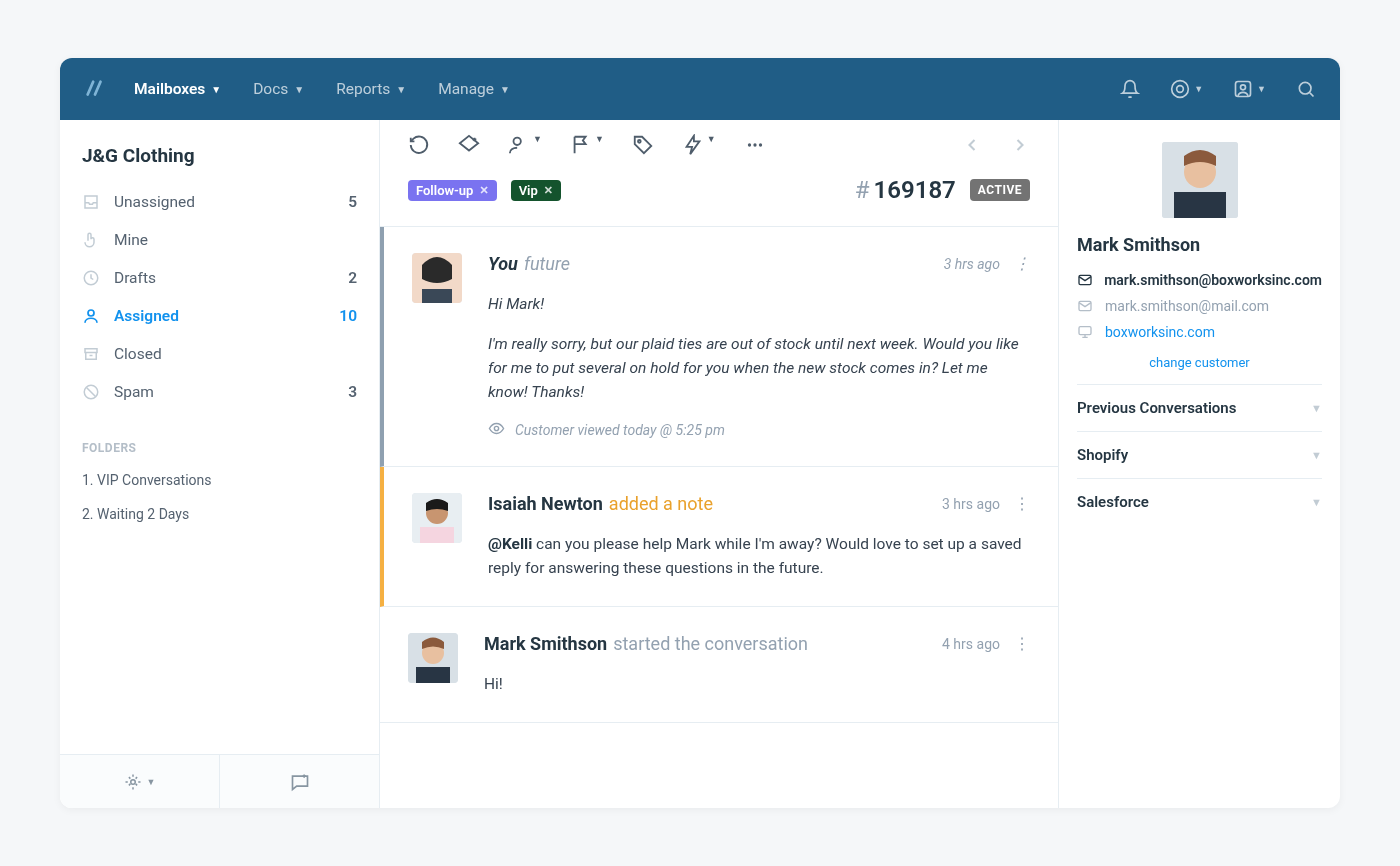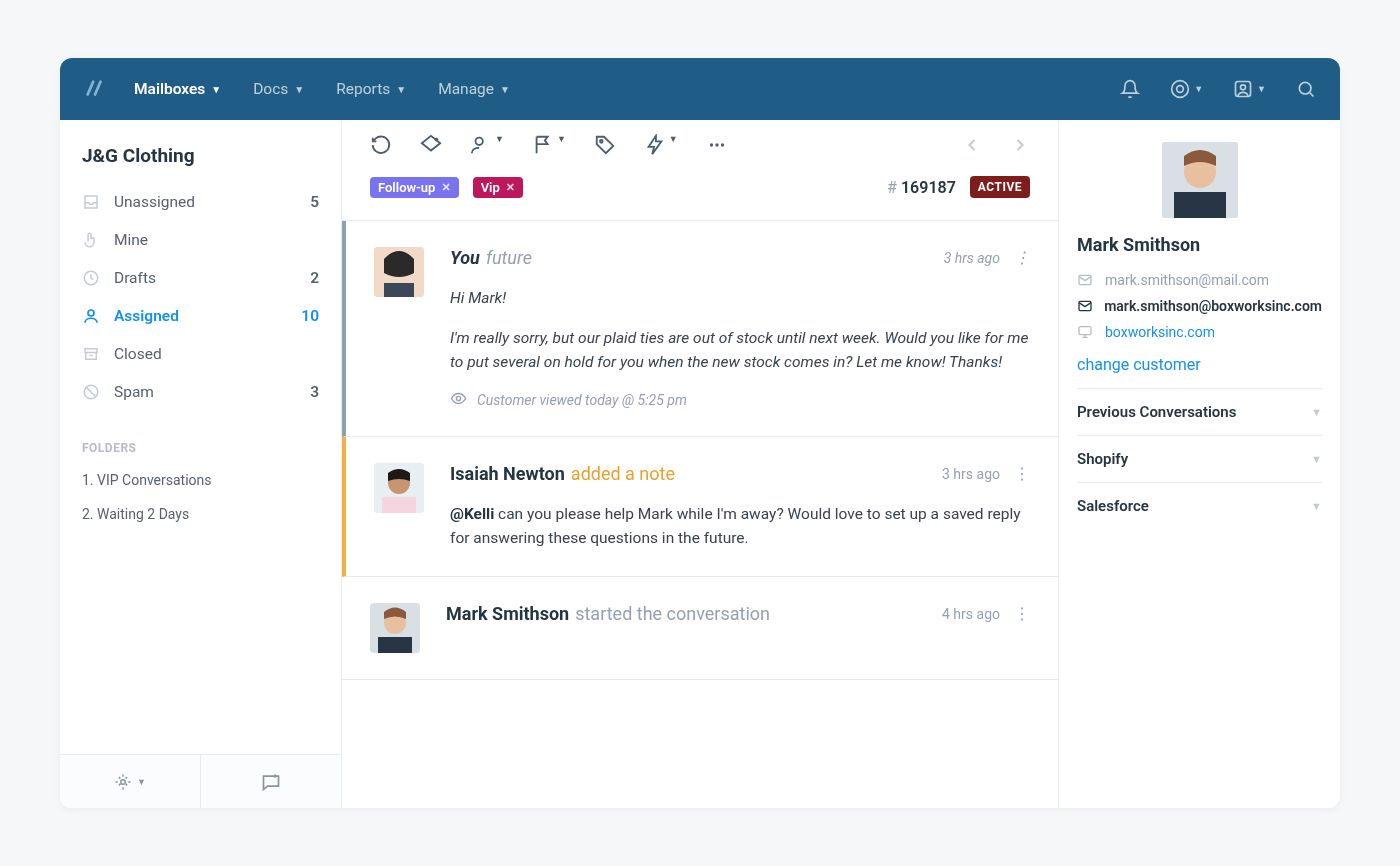--- a/index.html
+++ b/index.html
@@ -60,21 +60,21 @@
   display: flex;
   align-items: center;
   gap: 4px;
 }
 .body {
   flex: 1;
   display: flex;
   min-height: 0;
 }
 .sidebar {
-  width: 282px;
+  width: 320px;
   border-right: 1px solid #e6edf2;
   display: flex;
   flex-direction: column;
   background: #fff;
 }
 .mailbox-title {
   font-size: 19px;
   font-weight: 700;
   color: #253642;
   padding: 24px 22px 16px;
@@ -166,26 +166,26 @@
   display: inline-flex;
   align-items: center;
   font-size: 13px;
   font-weight: 600;
   border-radius: 4px;
   padding: 3px 8px;
   color: #fff;
 }
 .tag-x { margin-left: 6px; opacity: .8; font-size: 11px; }
 .tag.followup { background: #7a73f0; }
-.tag.vip { background: #be185d; }
+.tag.vip { background: #14532d; }
 .conv-right { margin-left: auto; display: flex; align-items: center; gap: 14px; }
-.conv-id { color: #253642; font-size: 16px; font-weight: 600; text-align: center; }
+.conv-id { color: #253642; font-size: 24px; font-weight: 600; text-align: center; }
 .conv-id .hash { color: #93a1b0; margin-right: 4px; font-weight: 400; }
 .status-badge {
-  background: #7f1d1d;
+  background: #737373;
   color: #fff;
   font-size: 12px;
   font-weight: 700;
   letter-spacing: .5px;
   border-radius: 4px;
   padding: 4px 8px;
 }
 .thread {
   flex: 1;
   overflow-y: auto;
@@ -262,23 +262,23 @@
   gap: 10px;
   font-size: 14px;
   padding: 5px 0;
 }
 .contact-row .ci { color: #b4bec8; width: 18px; display: inline-flex; }
 .contact-row.primary { color: #253642; font-weight: 600; }
 .contact-row.primary .ci { color: #253642; }
 .contact-row.secondary { color: #93a1b0; }
 .contact-row.link { color: #1292ee; }
 .change-customer {
-  text-align: left;
+  text-align: center;
   color: #1292ee;
-  font-size: 16px;
+  font-size: 13px;
   padding: 10px 0 14px;
   cursor: pointer;
 }
 .section-row {
   display: flex;
   align-items: center;
   padding: 14px 0;
   border-top: 1px solid #e6edf2;
   color: #253642;
   font-size: 15px;
@@ -574,54 +574,57 @@
                   <rect x="8" y="34" width="34" height="20" fill="#283544"></rect>
                 </svg>
             </div>
             <div class="msg-body">
               <div class="msg-head">
                 <span class="msg-author">Mark Smithson</span>
                 <span class="msg-action">started the conversation</span>
                 <span class="msg-time">4 hrs ago</span>
                 <span class="msg-menu">⋮</span>
               </div>
+              <div class="msg-text">
+                <p>Hi!</p>
+              </div>
             </div>
           </div>
 
         </div>
       </div>
 
       <div class="profile">
         <div class="profile-avatar">
           <svg viewBox="0 0 76 76">
               <rect width="76" height="76" fill="#d8e0e6"></rect>
               <circle cx="38" cy="30" r="16" fill="#e8c0a0"></circle>
               <path d="M22 14 Q38 2 54 14 L54 24 Q38 16 22 24 Z" fill="#8b5a3c"></path>
               <rect x="12" y="50" width="52" height="30" fill="#283544"></rect>
             </svg>
         </div>
         <div class="profile-name">Mark Smithson</div>
+        <div class="contact-row primary">
+          <span class="ci">
+              <svg width="16" height="16" viewBox="0 0 24 24" fill="none" stroke="currentColor" stroke-width="2">
+                <rect x="3" y="5" width="18" height="14" rx="2"></rect>
+                <path d="m3 7 9 6 9-6"></path>
+              </svg>
+            </span>
+          <span>mark.smithson@boxworksinc.com</span>
+        </div>
         <div class="contact-row secondary">
           <span class="ci">
               <svg width="16" height="16" viewBox="0 0 24 24" fill="none" stroke="currentColor" stroke-width="2">
                 <rect x="3" y="5" width="18" height="14" rx="2"></rect>
                 <path d="m3 7 9 6 9-6"></path>
               </svg>
             </span>
           <span>mark.smithson@mail.com</span>
         </div>
-        <div class="contact-row primary">
-          <span class="ci">
-              <svg width="16" height="16" viewBox="0 0 24 24" fill="none" stroke="currentColor" stroke-width="2">
-                <rect x="3" y="5" width="18" height="14" rx="2"></rect>
-                <path d="m3 7 9 6 9-6"></path>
-              </svg>
-            </span>
-          <span>mark.smithson@boxworksinc.com</span>
-        </div>
         <div class="contact-row link">
           <span class="ci">
               <svg width="16" height="16" viewBox="0 0 24 24" fill="none" stroke="currentColor" stroke-width="2">
                 <rect x="3" y="4" width="18" height="12" rx="2"></rect>
                 <path d="M8 20h8m-4-4v4"></path>
               </svg>
             </span>
           <span>boxworksinc.com</span>
         </div>
         <div class="change-customer">change customer</div>

